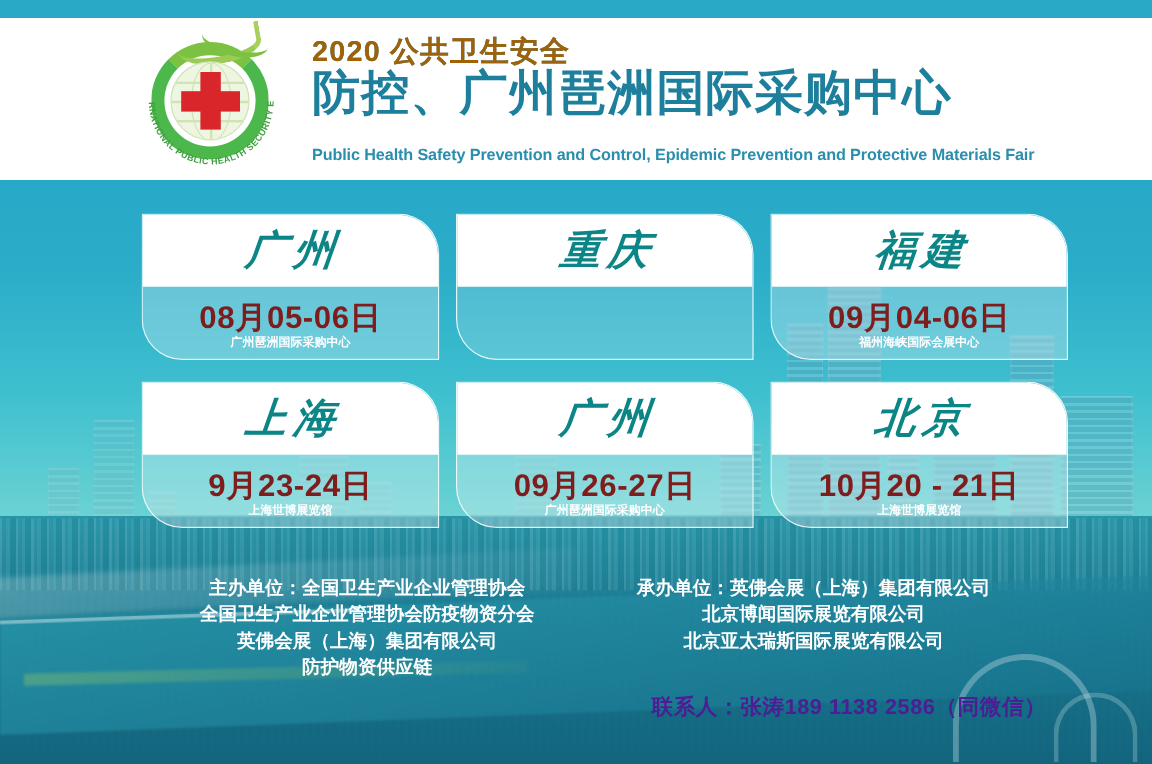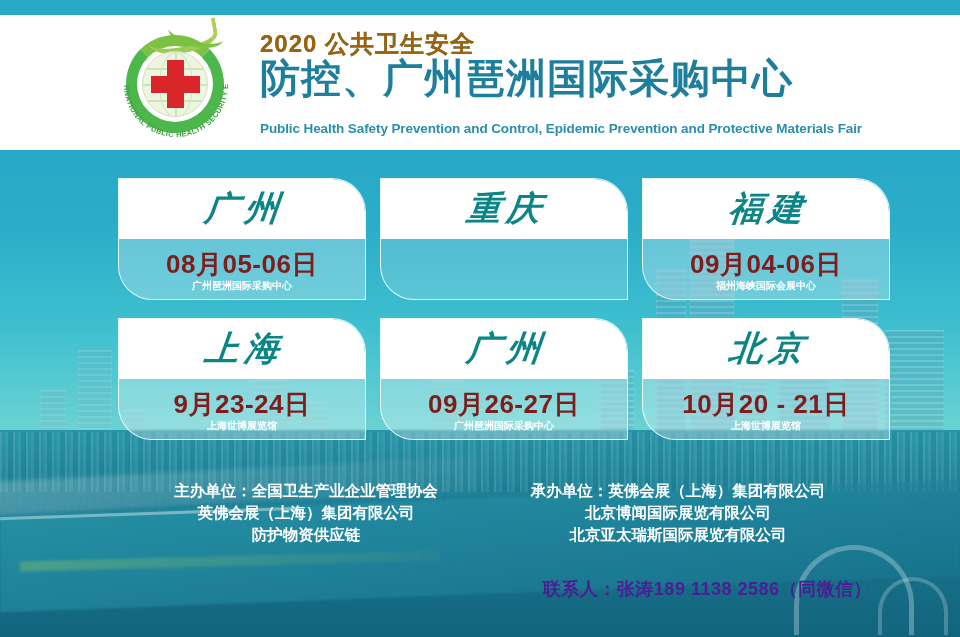--- a/index.html
+++ b/index.html
@@ -342,20 +342,21 @@
       <div class="card-bottom">
         <span class="card-date">10月20 - 21日</span>
         <span class="card-venue">上海世博展览馆</span>
       </div>
     </div>
 
   </div>
 
   <div class="footer-left">
     <div class="row">主办单位：全国卫生产业企业管理协会</div>
+    <div class="row">全国卫生产业企业管理协会防疫物资分会</div>
     <div class="row">英佛会展（上海）集团有限公司</div>
     <div class="row">防护物资供应链</div>
   </div>
 
   <div class="footer-right">
     <div class="row">承办单位：英佛会展（上海）集团有限公司</div>
     <div class="row">北京博闻国际展览有限公司</div>
     <div class="row">北京亚太瑞斯国际展览有限公司</div>
   </div>
 

